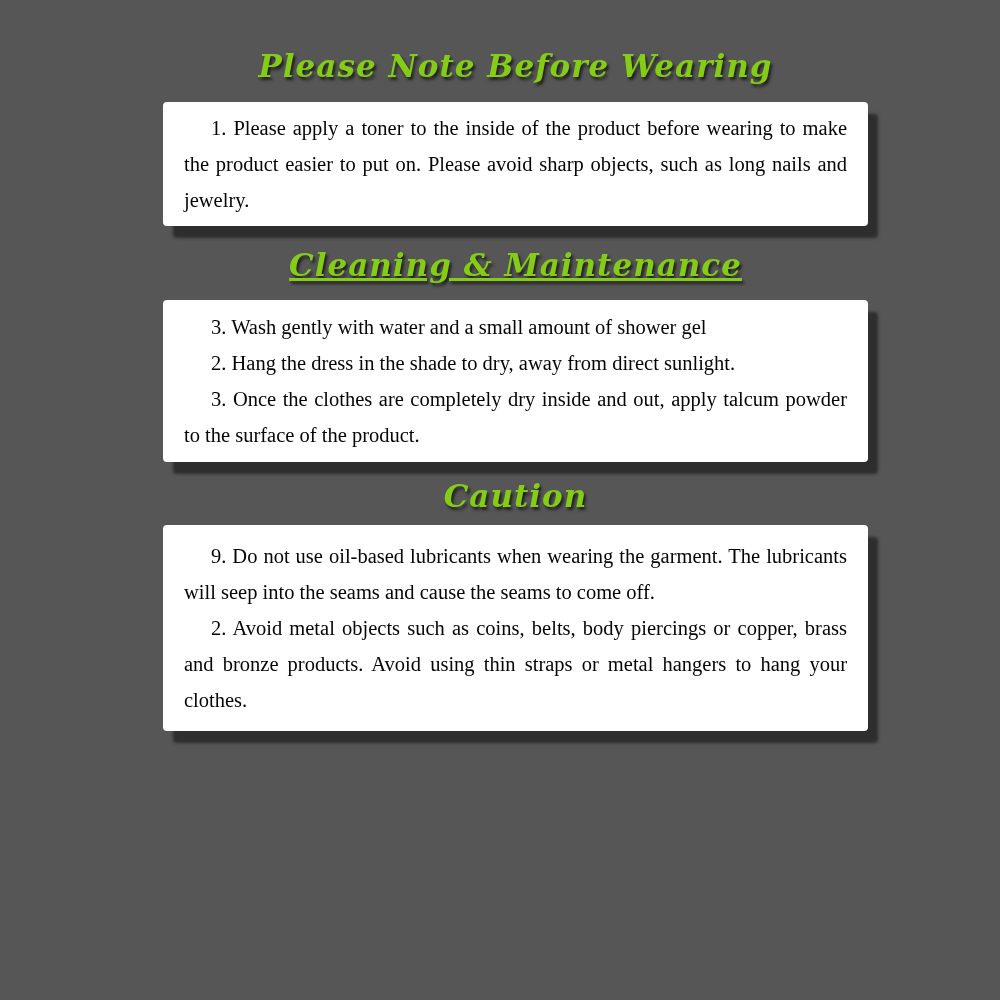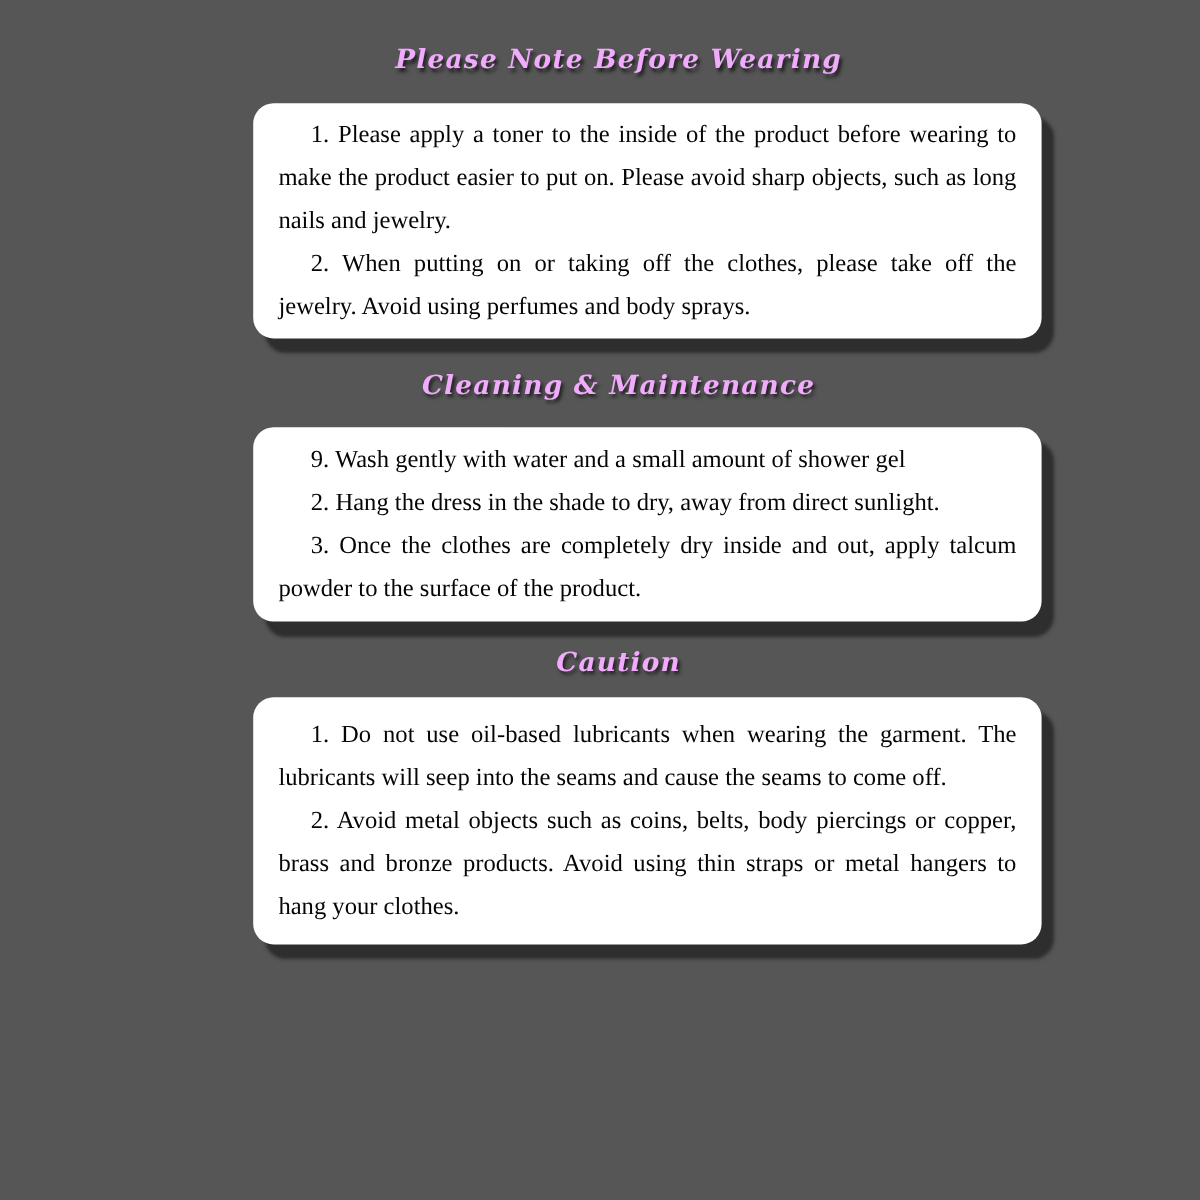--- a/index.html
+++ b/index.html
@@ -12,69 +12,67 @@
     background: #565656;
     overflow: hidden;
     font-family: "Liberation Serif", serif;
   }
   .content {
     width: 705px;
     margin-left: 163px;
     padding-top: 30px;
   }
   .section-title {
-    margin: 0;
+    margin: 16px;
     text-align: center;
-    color: #f0abfc;
+    color: #84cc16;
     font-family: "DejaVu Serif", serif;
     font-style: italic;
     font-weight: 700;
-    font-size: 22px;
+    font-size: 31px;
     line-height: 40px;
     letter-spacing: 1px;
     text-shadow: 2px 3px 3px rgba(15,15,15,0.75);
   }
   .title-1 { margin-bottom: 16px; }
-  .title-2 { margin-top: 19px; margin-bottom: 15px; }
+  .title-2 { margin-top: 19px; margin-bottom: 15px; text-decoration: underline; }
   .title-3 { margin-top: 14px; margin-bottom: 9px; text-align: center; }
   .card {
     background: #ffffff;
-    border-radius: 17px;
+    border-radius: 4px;
     box-shadow: 10px 12px 3px rgba(42,42,42,0.92);
     padding: 8px 21px;
-    margin-left: 48px;
   }
   .card-2 { padding-top: 9px; padding-bottom: 9px; }
   .card-3 { padding-top: 13px; padding-bottom: 13px; }
   .card p {
     margin: 0;
     color: #050505;
     font-size: 20.5px;
     line-height: 36px;
     text-align: justify;
     text-indent: 27px;
   }
 </style>
 </head>
 <body>
 
 <div class="content">
 
   <h2 class="section-title title-1">Please Note Before Wearing</h2>
   <div class="card card-1">
     <p>1. Please apply a toner to the inside of the product before wearing to make the product easier to put on. Please avoid sharp objects, such as long nails and jewelry.</p>
-    <p>2. When putting on or taking off the clothes, please take off the jewelry. Avoid using perfumes and body sprays.</p>
   </div>
 
   <h2 class="section-title title-2">Cleaning &amp; Maintenance</h2>
   <div class="card card-2">
-    <p>9. Wash gently with water and a small amount of shower gel</p>
+    <p>3. Wash gently with water and a small amount of shower gel</p>
     <p>2. Hang the dress in the shade to dry, away from direct sunlight.</p>
     <p>3. Once the clothes are completely dry inside and out, apply talcum powder to the surface of the product.</p>
   </div>
 
   <h2 class="section-title title-3">Caution</h2>
   <div class="card card-3">
-    <p>1. Do not use oil-based lubricants when wearing the garment. The lubricants will seep into the seams and cause the seams to come off.</p>
+    <p>9. Do not use oil-based lubricants when wearing the garment. The lubricants will seep into the seams and cause the seams to come off.</p>
     <p>2. Avoid metal objects such as coins, belts, body piercings or copper, brass and bronze products. Avoid using thin straps or metal hangers to hang your clothes.</p>
   </div>
 
 </div>
 
 </body></html>

